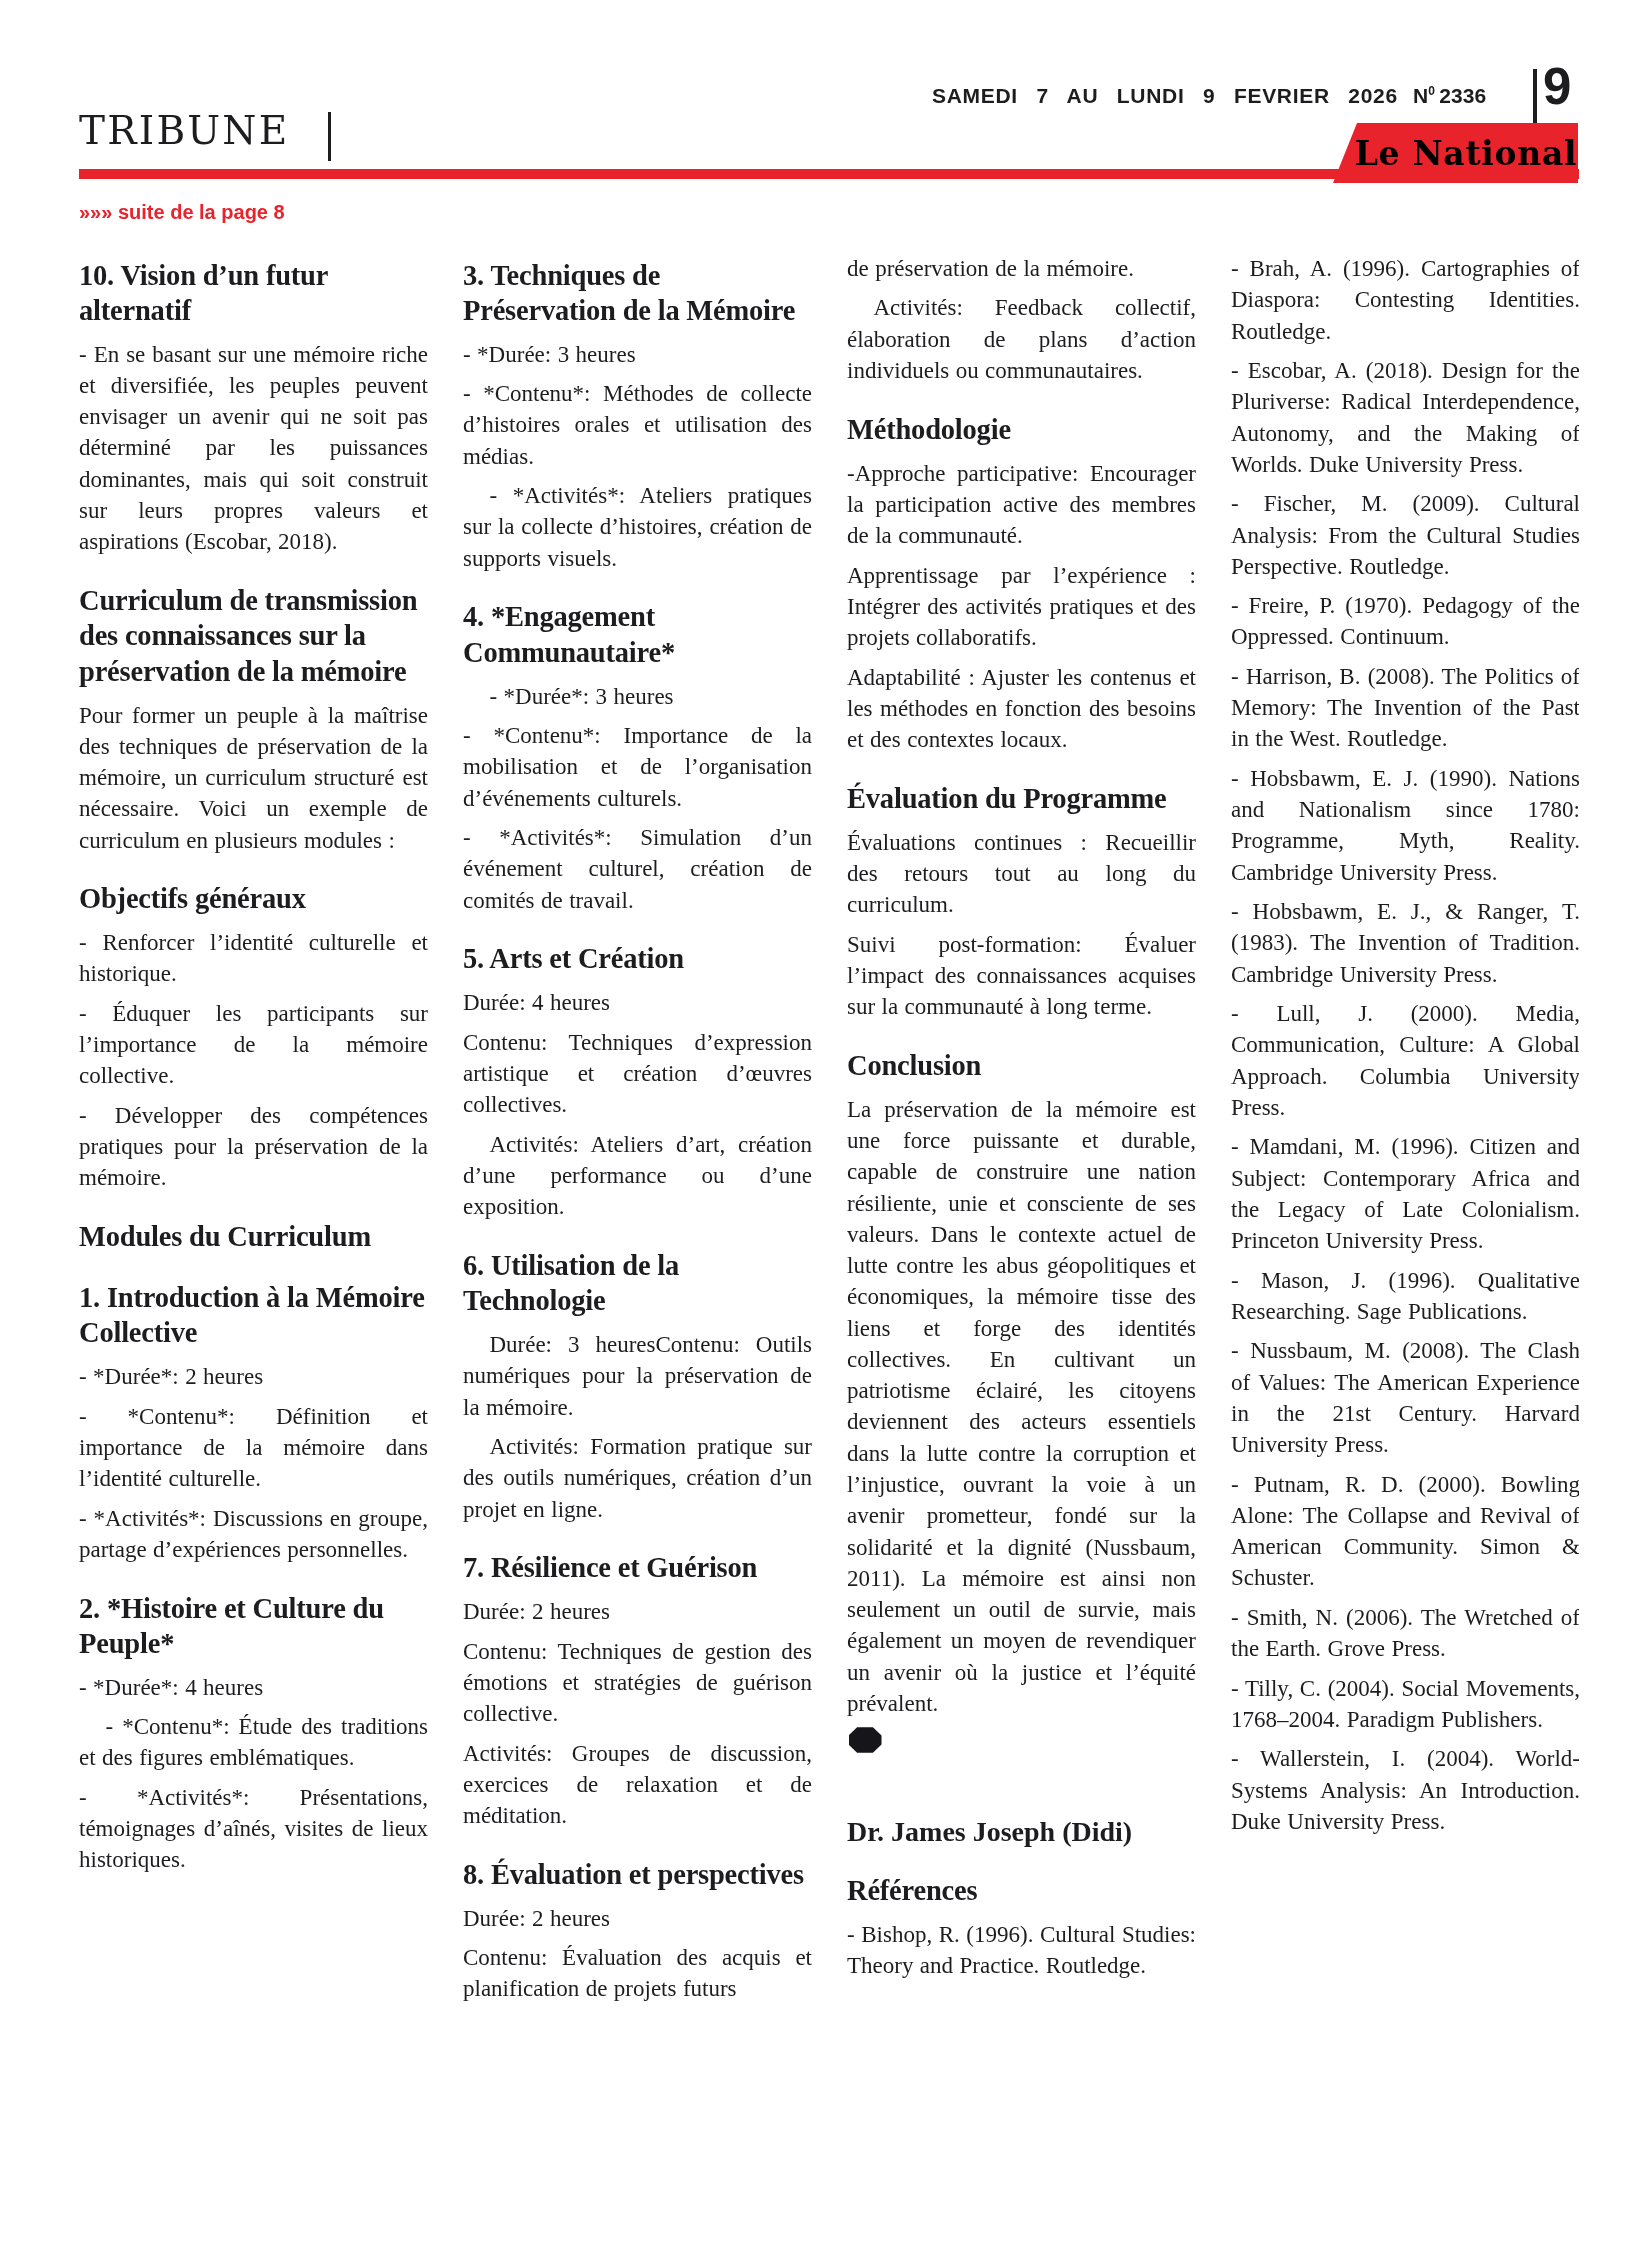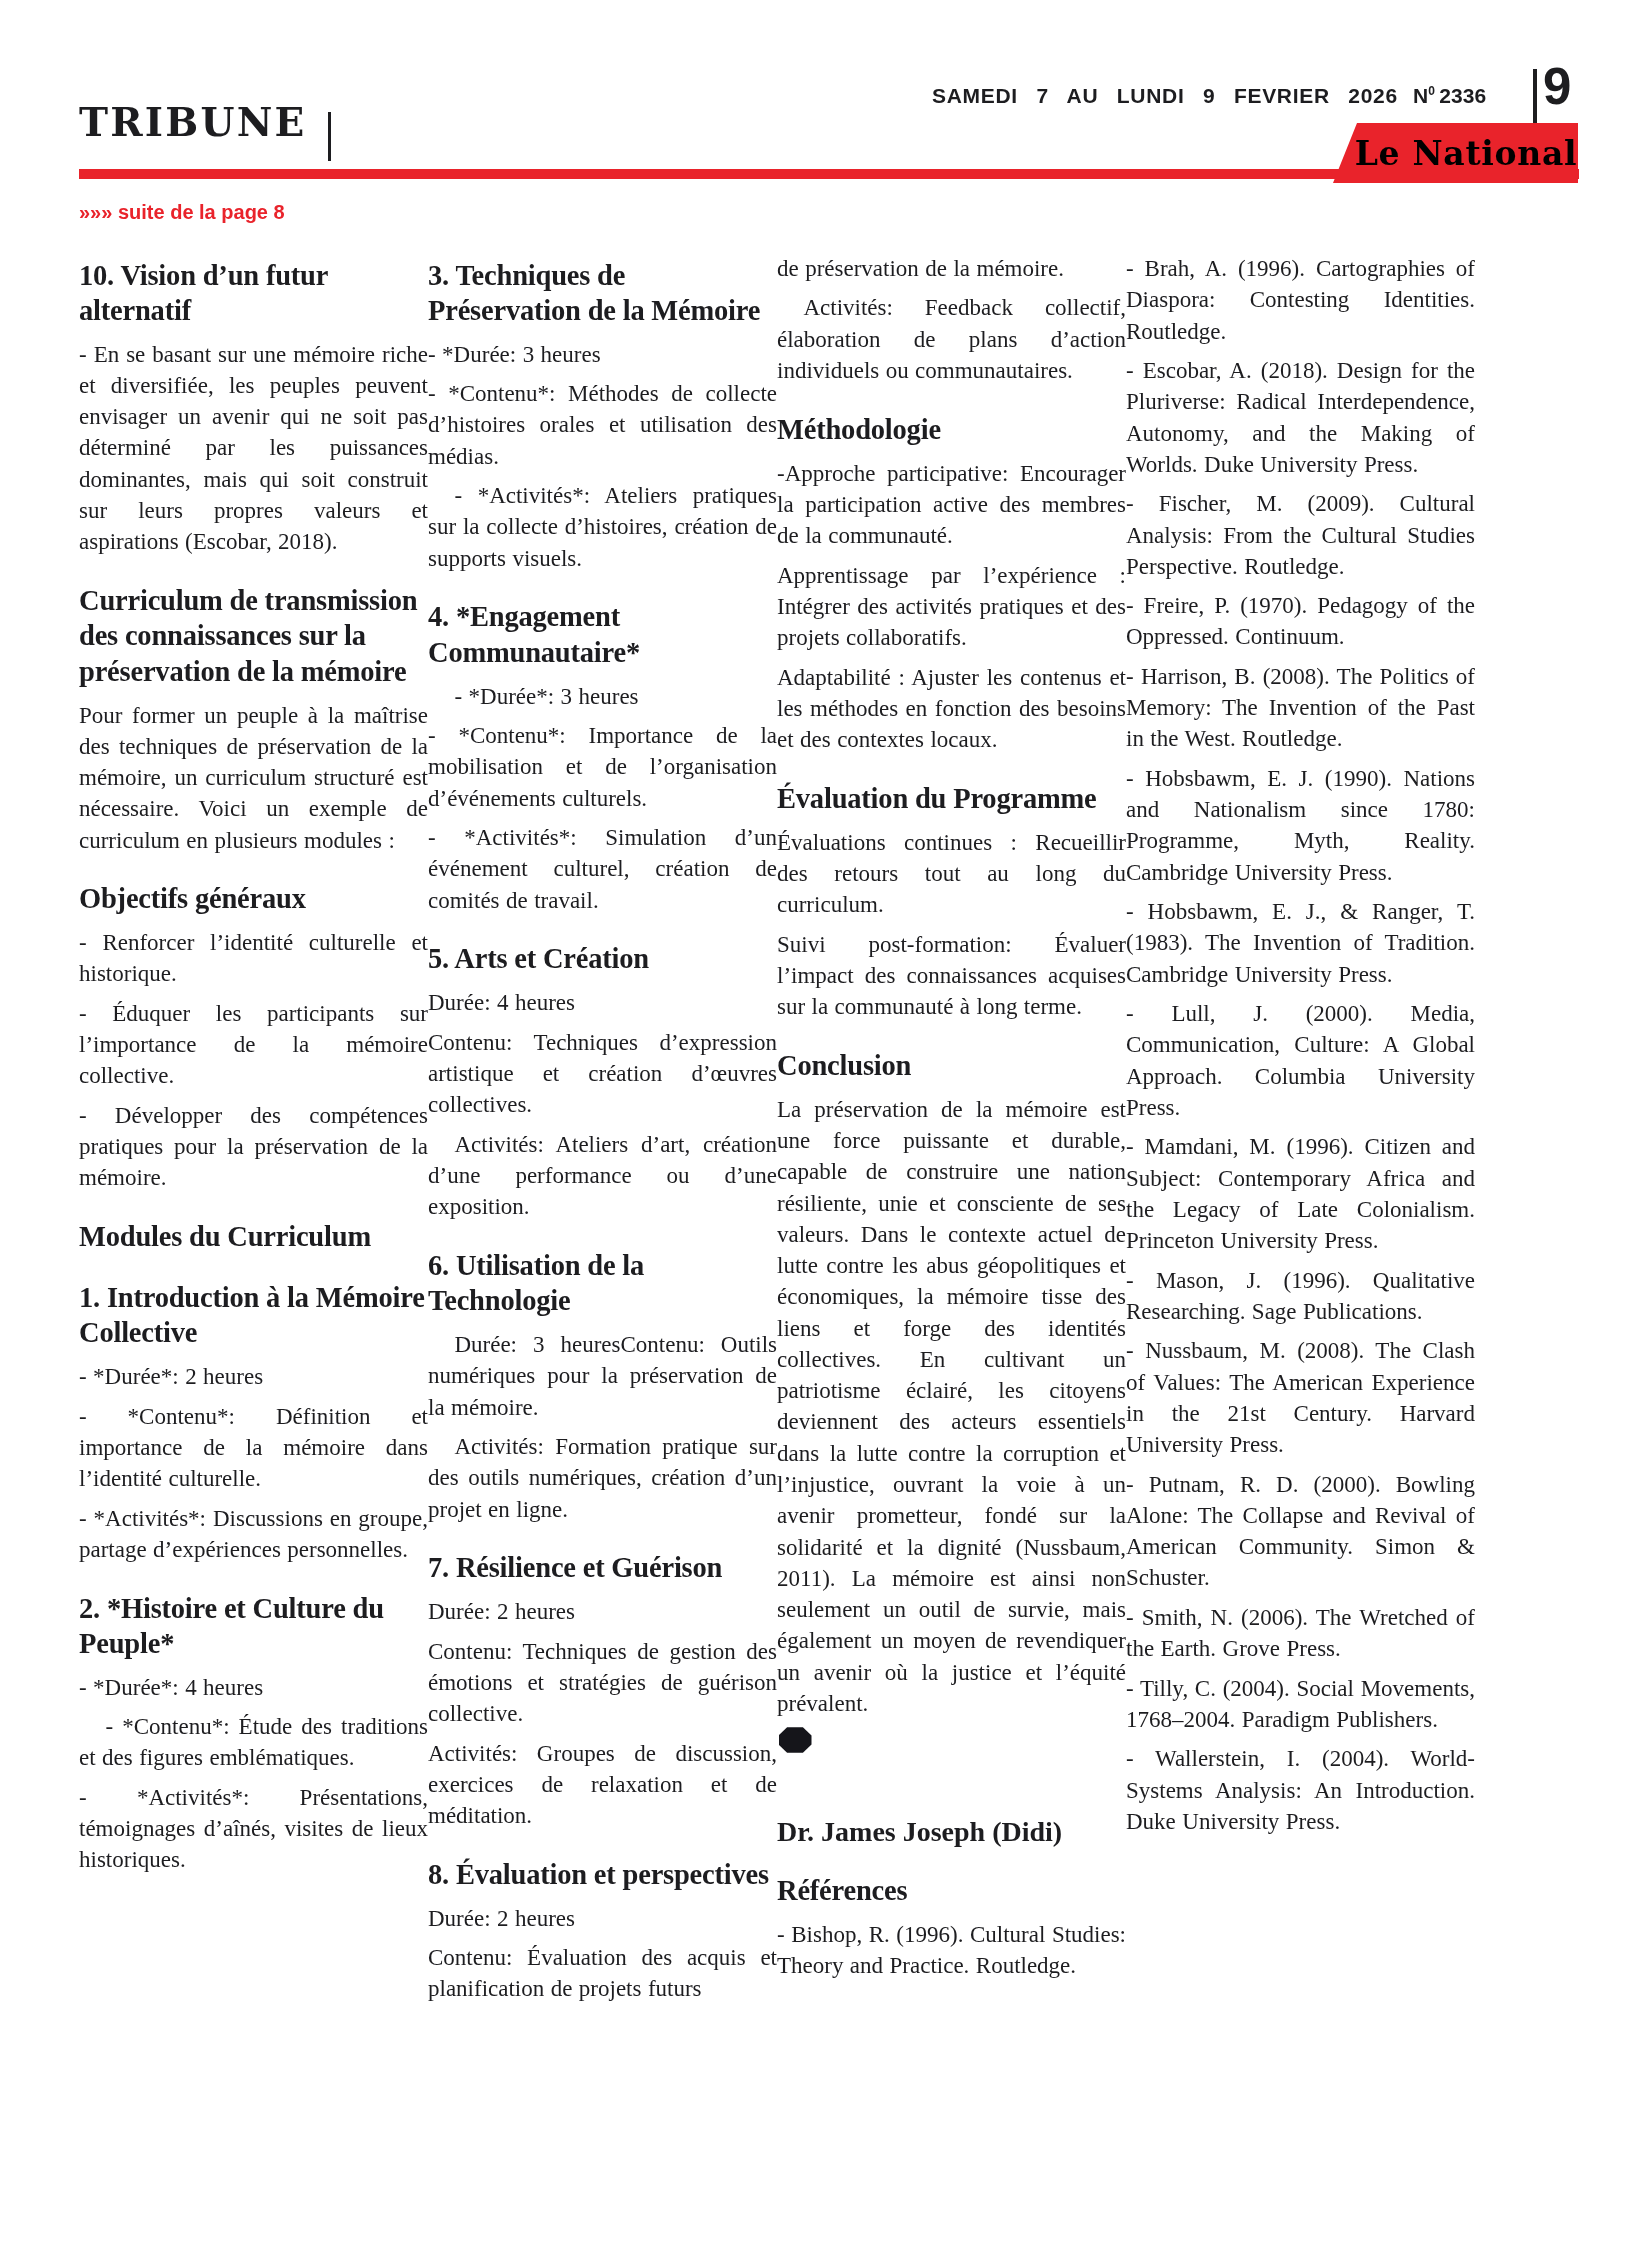--- a/index.html
+++ b/index.html
@@ -4,23 +4,23 @@
 <title>TRIBUNE</title>
 <style>
   :root { --accent:#e9232b; --ink:#1d1d20; }
   html,body { margin:0; padding:0; background:#ffffff; }
   .page {
     position:relative; width:1650px; height:2250px; background:#ffffff;
     font-family:"Liberation Serif","DejaVu Serif",serif; color:var(--ink); overflow:hidden;
   }
   
   .masthead-title {
-    position:absolute; left:79px; top:103px;
+    position:absolute; left:79px; top:111px;
     font-family:"DejaVu Serif","Liberation Serif",serif;
-    font-weight:700; font-size:39px; line-height:1; letter-spacing:2.2px;text-align:right;
+    font-weight:400; font-size:39px; line-height:1; letter-spacing:2.2px;text-align:right;
   }
   .masthead-divider { position:absolute; left:328px; top:112px; width:3px; height:49px; background:var(--ink); }
   .edition-date {
     position:absolute; left:932px; top:84px;
     font-family:"Liberation Sans","DejaVu Sans",sans-serif;
     font-weight:700; font-size:21px; letter-spacing:0.7px; word-spacing:12px; white-space:nowrap;
   }
   .issue {
     position:absolute; left:1413px; top:84px;
     font-family:"Liberation Sans","DejaVu Sans",sans-serif;
@@ -45,21 +45,21 @@
   }
   .red-rule { position:absolute; left:79px; top:169px; width:1500px; height:9.7px; background:var(--accent); }
   .continuation {
     position:absolute; left:79px; top:201px;
     font-family:"Liberation Sans","DejaVu Sans",sans-serif;
     font-weight:600; font-size:20px; color:var(--accent); white-space:nowrap;
   }
   
   .columns {
     position:absolute; left:79px; top:253px; width:1500px; height:1957px;
-    display:flex; overflow:hidden;
+    display:flex; gap:35px; overflow:hidden;
   }
   .col { flex:0 0 349px; width:349px; overflow:hidden; }
   .heading {
     font-size:28.5px; font-weight:700; line-height:1.24; letter-spacing:-0.2px;
     margin:25.5px 0 10.5px;
   }
   .col > .heading:first-child { margin-top:4.5px; }
   .para {
     font-size:23px; line-height:1.36; text-align:justify; margin:0 0 8.2px;
     word-spacing:0.7px;

